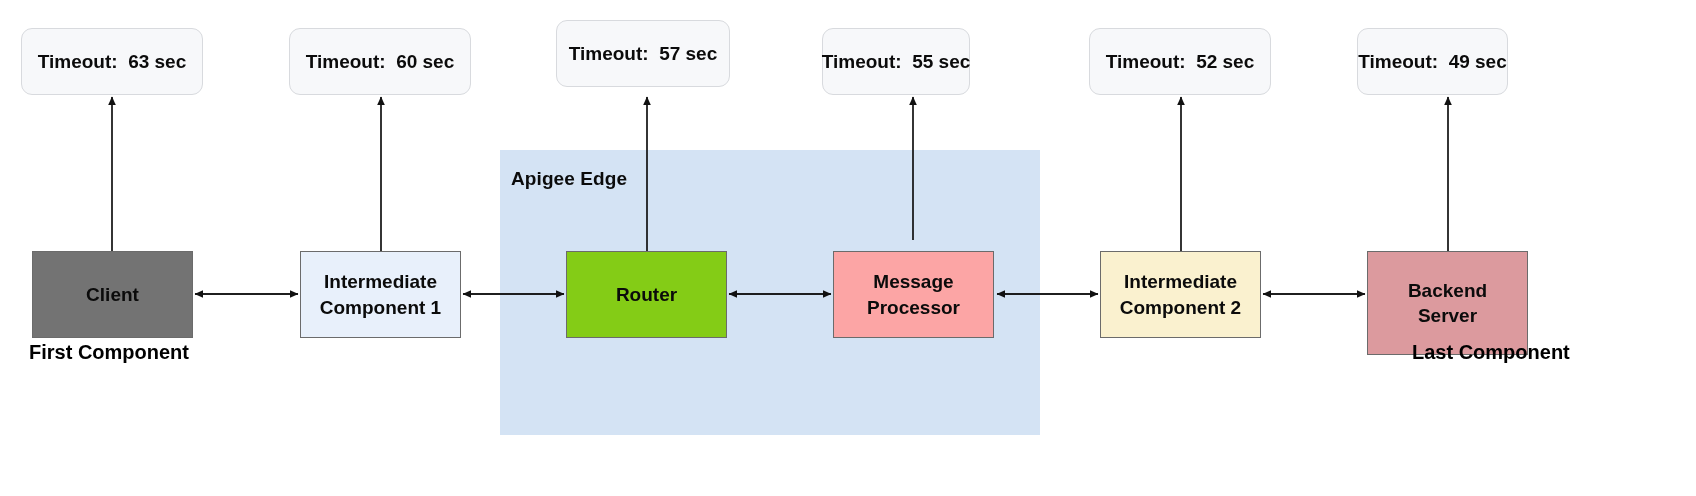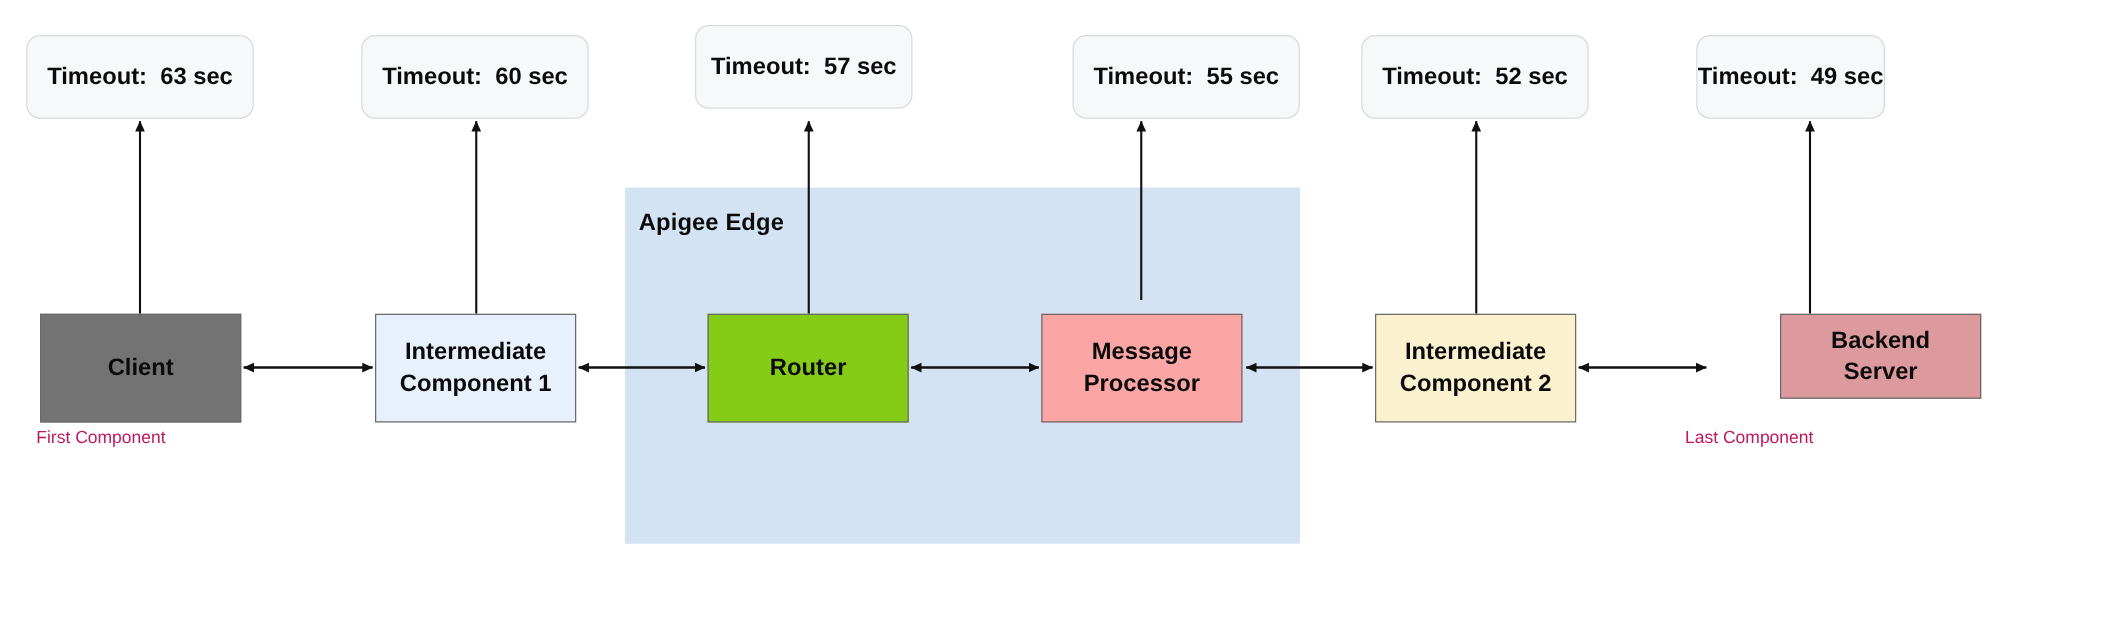--- a/index.html
+++ b/index.html
@@ -67,23 +67,23 @@
     font-size: 19px;
     font-weight: bold;
     color: #0b0b0b;
     line-height: 1.33;
     padding: 0 6px;
   }
 
   
   .caption {
     position: absolute;
-    font-size: 14px;
-    font-weight: normal;
-    color: #be185d;
+    font-size: 20px;
+    font-weight: bold;
+    color: #000000;
     white-space: nowrap;
   }
 
   
   .wires {
     position: absolute;
     left: 0;
     top: 0;
     width: 1696px;
     height: 496px;
@@ -126,21 +126,21 @@
         <line x1="831" y1="294" x2="729" y2="294" marker-end="url(#ah2)"></line>
         <line x1="1098" y1="294" x2="997" y2="294" marker-end="url(#ah2)"></line>
         <line x1="1365" y1="294" x2="1263" y2="294" marker-end="url(#ah2)"></line>
       </g>
   </svg>
 
   <div id="pills">
       <div class="pill" style="left: 21px; top: 28px; width: 182px;">Timeout:  63 sec</div>
       <div class="pill" style="left: 289px; top: 28px; width: 182px;">Timeout:  60 sec</div>
       <div class="pill" style="left: 556px; top: 20px; width: 174px;">Timeout:  57 sec</div>
-      <div class="pill" style="left: 858px; top: 28px; width: 182px;">Timeout:  55 sec</div>
+      <div class="pill" style="left: 822px; top: 28px; width: 148px;">Timeout:  55 sec</div>
       <div class="pill" style="left: 1089px; top: 28px; width: 182px;">Timeout:  52 sec</div>
       <div class="pill" style="left: 1357px; top: 28px; width: 151px;">Timeout:  49 sec</div>
     </div>
 
   <div id="nodes">
       <div class="node" style="left: 32px; top: 251px; width: 161px; height: 87px; background: #737373;">
         <span style="white-space: pre-line;">Client</span>
       </div>
       <div class="node" style="left: 300px; top: 251px; width: 161px; height: 87px; background: rgb(232, 240, 251);">
         <span style="white-space: pre-line;">Intermediate
@@ -150,24 +150,24 @@
         <span style="white-space: pre-line;">Router</span>
       </div>
       <div class="node" style="left: 833px; top: 251px; width: 161px; height: 87px; background: #fca5a5;">
         <span style="white-space: pre-line;">Message
 Processor</span>
       </div>
       <div class="node" style="left: 1100px; top: 251px; width: 161px; height: 87px; background: rgb(250, 241, 207);">
         <span style="white-space: pre-line;">Intermediate
 Component 2</span>
       </div>
-      <div class="node" style="left: 1424px; top: 251px; width: 161px; height: 68px; background: rgb(220, 154, 158);">
+      <div class="node" style="left: 1367px; top: 251px; width: 161px; height: 104px; background: rgb(220, 154, 158);">
         <span style="white-space: pre-line;">Backend
 Server</span>
       </div>
     </div>
 
   <div id="captions">
       <div class="caption" style="left: 29px; top: 341px;">First Component</div>
-      <div class="caption" style="left: 1348px; top: 341px;">Last Component</div>
+      <div class="caption" style="left: 1412px; top: 341px;">Last Component</div>
     </div>
 
 </div>
 
 </body></html>

